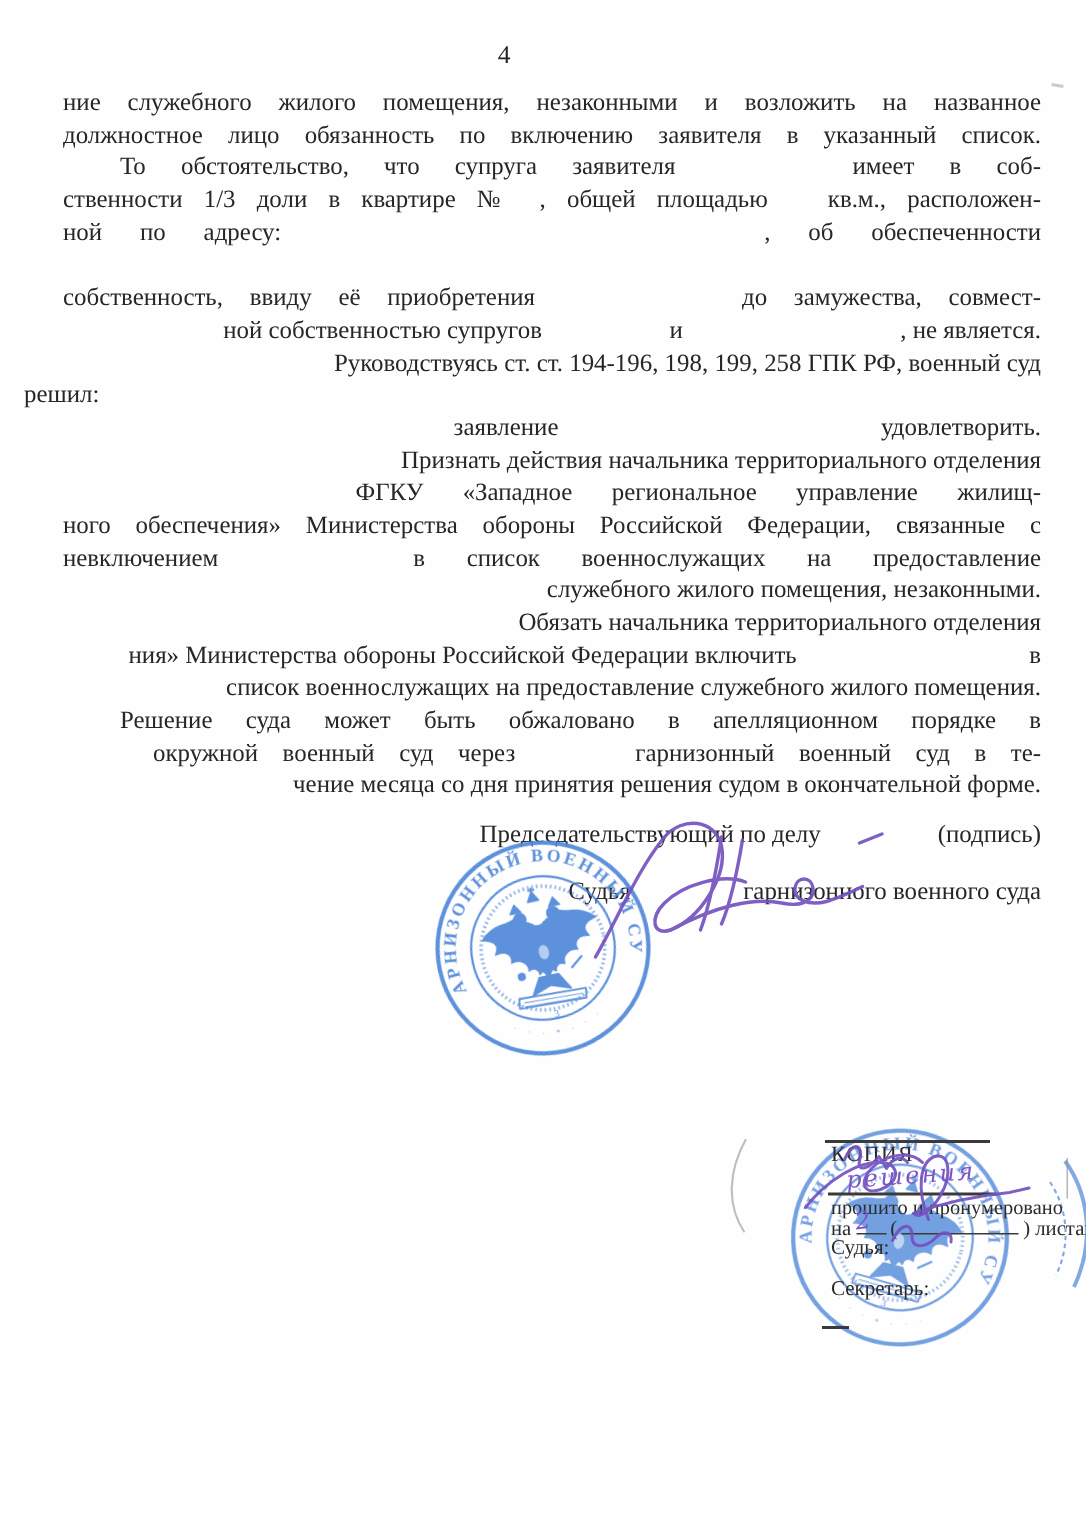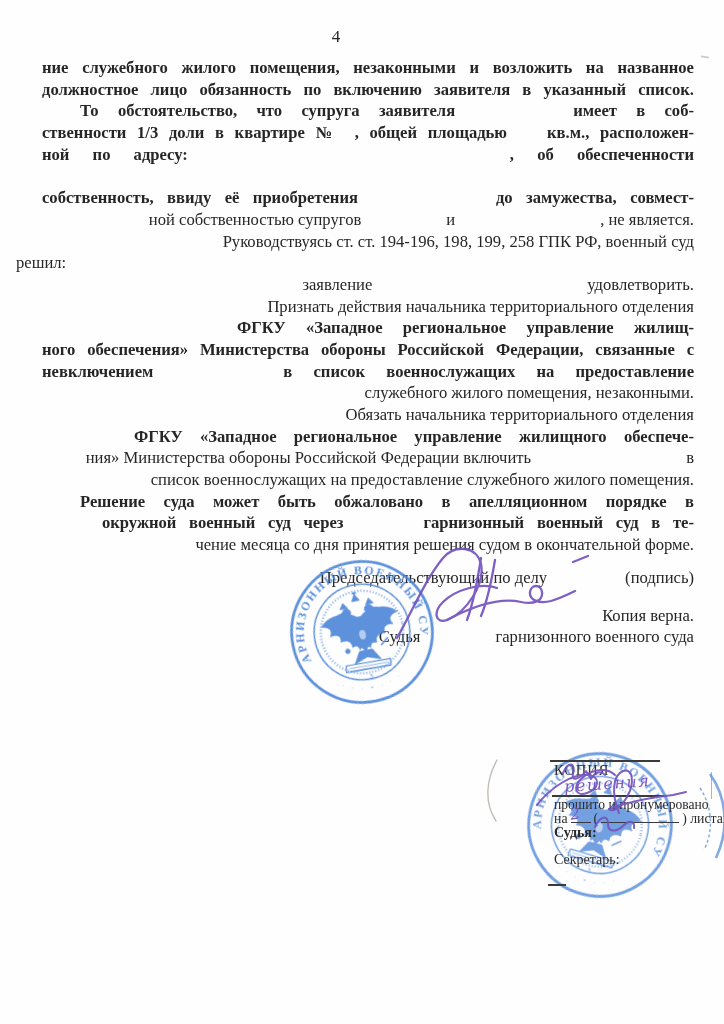--- a/index.html
+++ b/index.html
@@ -7,21 +7,21 @@
     position:relative;width:724px;height:1024px;margin:0 auto;
     background:#fefefe;overflow:hidden;
     font-family:"Liberation Serif",serif;color:#262626;
   }
   
   .pagenum{position:absolute;top:27px;left:0;width:724px;text-align:center;
     font-size:17px;transform:translateX(-26px);}
   
   .docbody{position:absolute;left:42px;top:57px;width:652px;}
   .line{height:21.7px;line-height:21.7px;font-size:16.6px;overflow:visible;}
-  .line.j{text-align:justify;text-align-last:justify;font-weight:bold;}
+  .line.j{text-align:justify;text-align-last:justify;}
   .line.l{text-align:right;}
   .line.c{text-align:left;}
   .line.c span{position:relative;left:-26px;}
   .line.ind{text-indent:38px;}
   .gap{display:inline-block;height:2px;}
   .spacer{width:100%;}
   
   .stamp{position:absolute;color:#4d86d9;filter:blur(.35px);}
   .stamp-upper{left:287px;top:557px;width:150px;height:150px;transform:rotate(-12deg);opacity:.9;}
   .stamp-lower{left:524px;top:749px;width:152px;height:152px;transform:rotate(14deg);opacity:.78;}
@@ -36,21 +36,21 @@
   .rule1{top:8px;left:2px;width:110px;}
   .rule2{top:43px;left:4px;width:112px;}
   .cb-title{position:absolute;top:10px;left:6px;font-size:14.5px;letter-spacing:1px;}
   .cb-hand{position:absolute;top:22px;left:16px;color:#7a55c4;font-size:16px;font-style:italic;
     letter-spacing:1.5px;transform:rotate(-4deg);font-family:"DejaVu Serif",serif;}
   .cb-stitched{position:absolute;top:45px;left:6px;font-size:13.6px;}
   .cb-sheets{position:absolute;top:59px;left:6px;font-size:13.8px;white-space:nowrap;}
   .uline{display:inline-block;border-bottom:1.4px solid #3a3a3a;height:11px;}
   .u1{width:20px;margin:0 3px;}
   .u2{width:78px;margin:0 3px;}
-  .cb-judge{position:absolute;top:73px;left:6px;font-weight:bold;}
+  .cb-judge{position:absolute;top:73px;left:6px;}
   .cb-secretary{position:absolute;top:100px;left:6px;}
   .cb-dash{position:absolute;top:132px;left:0;width:18px;height:1.6px;background:#3a3a3a;}
   .cb-num{position:absolute;top:52px;left:22px;color:#7a55c4;font-size:16px;font-style:italic;
     transform:rotate(-8deg);font-family:"DejaVu Serif",serif;}
   
   .edge-line{position:absolute;left:711px;top:772px;width:1.4px;height:27px;background:#8d8d8d;opacity:.65;}
   .tr-dash{position:absolute;left:701px;top:56px;width:8px;height:1.6px;background:#a9a9a9;
     transform:rotate(9deg);opacity:.6;}
 </style>
 </head>
@@ -71,30 +71,28 @@
       <div class="line l"><span>ной собственностью супругов</span><span class="gap" style="width: 85px;"></span><span>и</span><span class="gap" style="width: 145px;"></span><span>, не является.</span></div>
       <div class="line l ind"><span>Руководствуясь ст. ст. 194-196, 198, 199, 258 ГПК РФ, военный суд</span></div>
       <div class="line c"><span>решил:</span></div>
       <div class="line l ind"><span>заявление</span><span class="gap" style="width: 215px;"></span><span>удовлетворить.</span></div>
       <div class="line l ind"><span>Признать действия начальника территориального отделения</span></div>
       <div class="line j"><span class="gap" style="width: 195px;"></span><span>ФГКУ «Западное региональное управление жилищ-</span></div>
       <div class="line j"><span>ного обеспечения» Министерства обороны Российской Федерации, связанные с</span></div>
       <div class="line j"><span>невключением</span><span class="gap" style="width: 130px;"></span><span>в список военнослужащих на предоставление</span></div>
       <div class="line l"><span>служебного жилого помещения, незаконными.</span></div>
       <div class="line l ind"><span>Обязать начальника территориального отделения</span></div>
-      <div class="line j"><span class="gap" style="width: 92px;"></span><span>ФГКУ «Западное региональное управление жилищного обеспече-</span></div>
       <div class="line l"><span>ния» Министерства обороны Российской Федерации включить</span><span class="gap" style="width: 155px;"></span><span>в</span></div>
       <div class="line l"><span>список военнослужащих на предоставление служебного жилого помещения.</span></div>
       <div class="line j ind"><span>Решение суда может быть обжаловано в апелляционном порядке в</span></div>
       <div class="line j"><span class="gap" style="width: 60px;"></span><span>окружной военный суд через</span><span class="gap" style="width: 80px;"></span><span>гарнизонный военный суд в те-</span></div>
       <div class="line l"><span>чение месяца со дня принятия решения судом в окончательной форме.</span></div>
       <div class="spacer" style="height: 11px;"></div>
       <div class="line l ind"><span>Председательствующий по делу</span><span class="gap" style="width: 78px;"></span><span>(подпись)</span></div>
       <div class="spacer" style="height: 16px;"></div>
-      <div class="line l"><span>Копия верна.</span></div>
       <div class="line l ind"><span>Судья</span><span class="gap" style="width: 75px;"></span><span>гарнизонного военного суда</span></div>
     </div>
 
   <svg width="0" height="0" style="position:absolute" aria-hidden="true">
     <defs>
       <symbol id="court-stamp" viewBox="0 0 160 160">
         <g fill="none" stroke="currentColor">
           <circle cx="80" cy="80" r="75" stroke-width="3"></circle>
           <circle cx="80" cy="80" r="51" stroke-width="1.6"></circle>
           <circle cx="80" cy="80" r="44" stroke-width="2.6" stroke-dasharray="1.2 2.1" opacity=".7"></circle>

